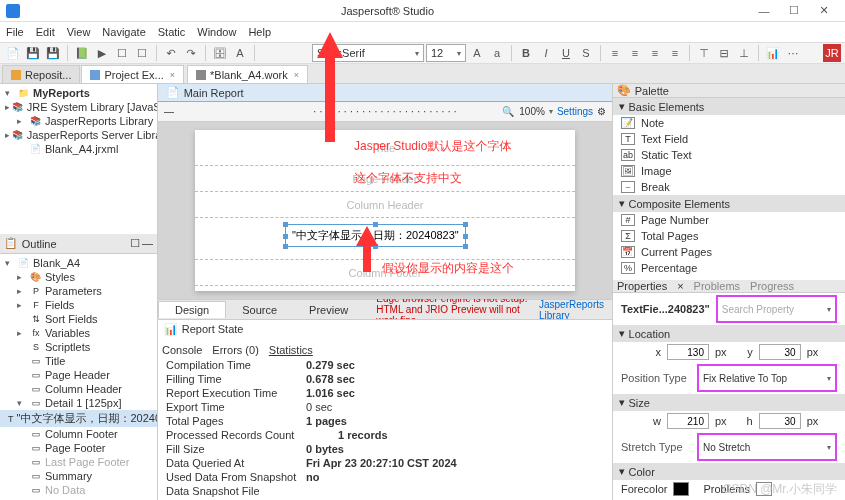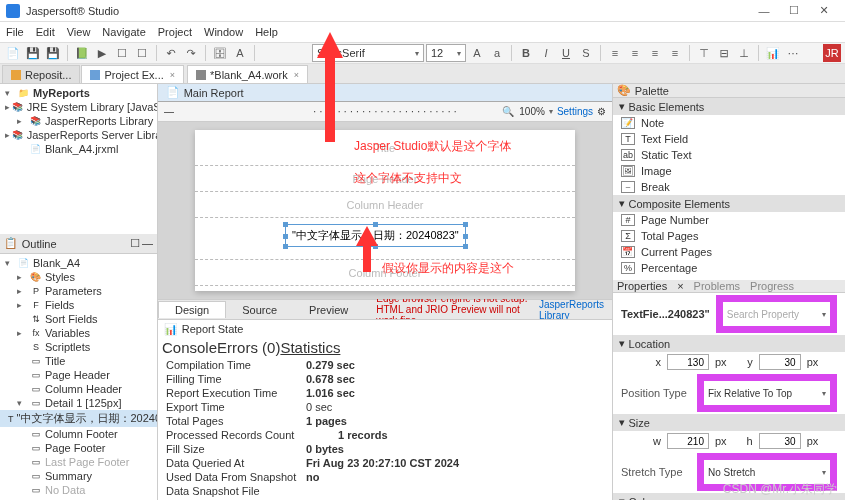--- a/index.html
+++ b/index.html
@@ -1,19 +1,19 @@
 <!DOCTYPE html>
 <html><head>
 <meta charset="utf-8">
 <style>
 * { margin:0; padding:0; box-sizing:border-box; font-family:Tahoma,Arial,sans-serif; }
 body { width:845px; height:500px; background:#f0f0f0; font-size:11px; color:#333; overflow:hidden; position:relative; }
 .titlebar { height:22px; background:#fff; display:flex; align-items:center; padding:0 6px; border-bottom:1px solid #ddd; }
 .titlebar .logo { width:14px; height:14px; background:#2a7de1; border-radius:2px; margin-right:6px; }
-.titlebar .title { flex:1; font-size:11px; }
+.titlebar .title { flex:1; font-size:11px;text-align:center; }
 .titlebar .winbtn { width:30px; height:18px; display:flex; align-items:center; justify-content:center; color:#555; }
 .menubar { height:20px; background:#fff; display:flex; align-items:center; padding:0 6px; gap:12px; font-size:11px; }
 .toolbar { height:22px; background:#f4f4f4; border-top:1px solid #ddd; border-bottom:1px solid #ddd; display:flex; align-items:center; padding:0 4px; gap:2px; }
 .tb-btn { width:18px; height:18px; display:flex; align-items:center; justify-content:center; font-size:11px; color:#555; }
 .tb-sep { width:1px; height:16px; background:#ccc; margin:0 3px; }
 .font-sel { width:112px; height:18px; border:1px solid #aaa; background:#fff; font-size:11px; padding:0 4px; display:flex; align-items:center; justify-content:space-between; }
 .size-sel { width:40px; height:18px; border:1px solid #aaa; background:#fff; font-size:11px; padding:0 4px; display:flex; align-items:center; justify-content:space-between; }
 .caret { font-size:8px; color:#666; }
 .tabbar { height:20px; background:#e8e8e8; display:flex; align-items:flex-end; padding:0 2px; border-bottom:1px solid #ccc; }
 .tab { height:18px; padding:0 8px; display:flex; align-items:center; gap:4px; font-size:11px; background:#e0e0e0; border:1px solid #ccc; border-bottom:none; margin-right:1px; }
@@ -44,32 +44,32 @@
 .band.cf { height:26px; }
 .textfield { position:absolute; border:1px solid #5b9bd5; background:#fff; padding:3px 6px; font-size:11px; color:#000; }
 .tf-handle { position:absolute; width:5px; height:5px; background:#5b9bd5; }
 .design-tabs { height:20px; display:flex; align-items:center; background:#e8e8e8; border-top:1px solid #ccc; font-size:11px; }
 .dt { padding:2px 16px; }
 .dt.active { background:#fff; border:1px solid #ccc; border-bottom:none; }
 .warn { color:#c00; margin-left:12px; font-size:10px; }
 .jr-lib { margin-left:auto; color:#06c; font-size:10px; margin-right:8px; }
 .report-state { border-top:1px solid #ccc; background:#fff; }
 .rs-header { height:18px; display:flex; align-items:center; padding:0 6px; font-size:11px; gap:4px; }
-.rs-tabs { height:18px; display:flex; align-items:flex-end; font-size:15px; padding:0 4px; }
+.rs-tabs { height:18px; display:flex; align-items:flex-end; font-size:11px; padding:0 4px; gap:10px; }
 .rs-body { padding:2px 8px; font-size:11px; }
 .rs-row { display:flex; padding:1px 0; }
 .rs-label { width:140px; }
 .right-col { width:233px; display:flex; flex-direction:column; border-left:1px solid #ccc; background:#fff; overflow:hidden; }
 .palette-item { display:flex; align-items:center; gap:6px; padding:2px 8px; font-size:11px; }
 .pal-icon { width:14px; height:12px; border:1px solid #888; display:inline-block; }
 .section-hd { background:#e0e0e0; padding:2px 6px; font-size:11px; display:flex; align-items:center; gap:4px; }
 .prop-row { display:flex; align-items:center; padding:2px 8px; font-size:11px; gap:6px; }
 .prop-label { width:70px; color:#555; }
 .prop-input { width:42px; height:16px; border:1px solid #aaa; font-size:10px; text-align:right; padding-right:4px; }
-.prop-sel { flex:1; height:18px; border:7px solid #d946ef; font-size:10px; padding:12px 4px; display:flex; align-items:center; justify-content:space-between; }
+.prop-sel { flex:1; height:18px; border:2px solid #d946ef; font-size:10px; padding:12px 4px; display:flex; align-items:center; justify-content:space-between; }
 .swatch { width:16px; height:14px; border:1px solid #888; }
 .watermark { position:absolute; bottom:2px; right:8px; color:#ccc; font-size:12px; }
 .anno { position:absolute; color:#f33; font-size:12px; font-weight:500; pointer-events:none; }
 .arrow { position:absolute; pointer-events:none; }
 .subtabs { display:flex; background:#eef4fa; font-size:10px; overflow:hidden; }
 </style>
 </head>
 <body>
 
 <div class="titlebar">
@@ -78,21 +78,21 @@
   <div class="winbtn">—</div>
   <div class="winbtn">☐</div>
   <div class="winbtn">✕</div>
 </div>
 
 <div class="menubar">
   <span>File</span>
   <span>Edit</span>
   <span>View</span>
   <span>Navigate</span>
-  <span>Project</span>
+  <span>Static</span>
   <span>Window</span>
   <span>Help</span>
 </div>
 
 <div class="toolbar">
   <div class="tb-btn">📄</div>
   <div class="tb-btn">💾</div>
   <div class="tb-btn">💾</div>
   <div class="tb-sep"></div>
   <div class="tb-btn">📗</div>
@@ -401,21 +401,21 @@
           <div class="rs-row">
             <span class="rs-label">Processed Records Count</span>
             <span style="font-weight: bold; margin-left: 32px;">1 records</span>
           </div>
           <div class="rs-row">
             <span class="rs-label">Fill Size</span>
             <span style="font-weight: bold;">0 bytes</span>
           </div>
           <div class="rs-row">
             <span class="rs-label">Data Queried At</span>
-            <span style="font-weight: bold;">Fri Aug 23 20:27:10 CST 2024</span>
+            <span style="font-weight: bold;">Fri Apr 23 20:27:10 CST 2024</span>
           </div>
           <div class="rs-row">
             <span class="rs-label">Used Data From Snapshot</span>
             <span style="font-weight: bold;">no</span>
           </div>
           <div class="rs-row">
             <span class="rs-label">Data Snapshot File</span>
             <span style="font-weight: bold;"></span>
           </div>
         </div>

